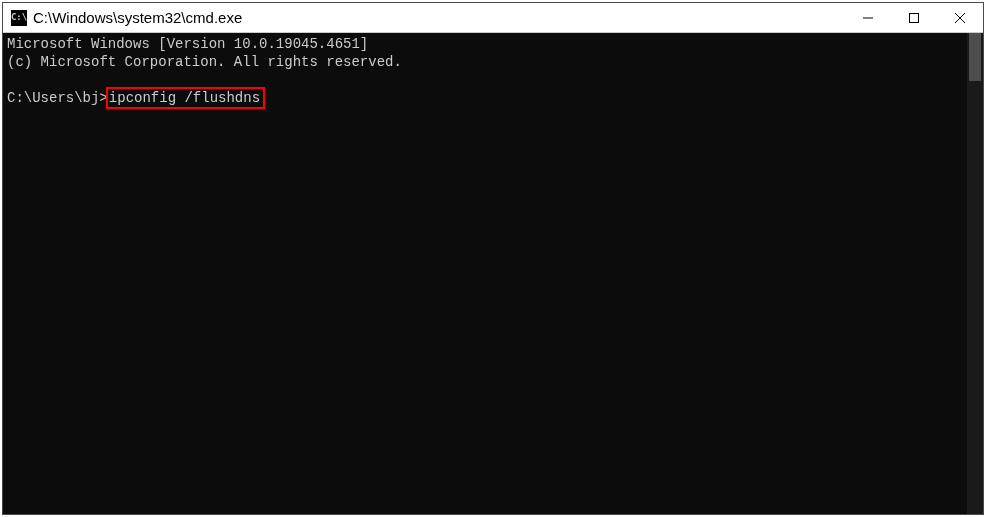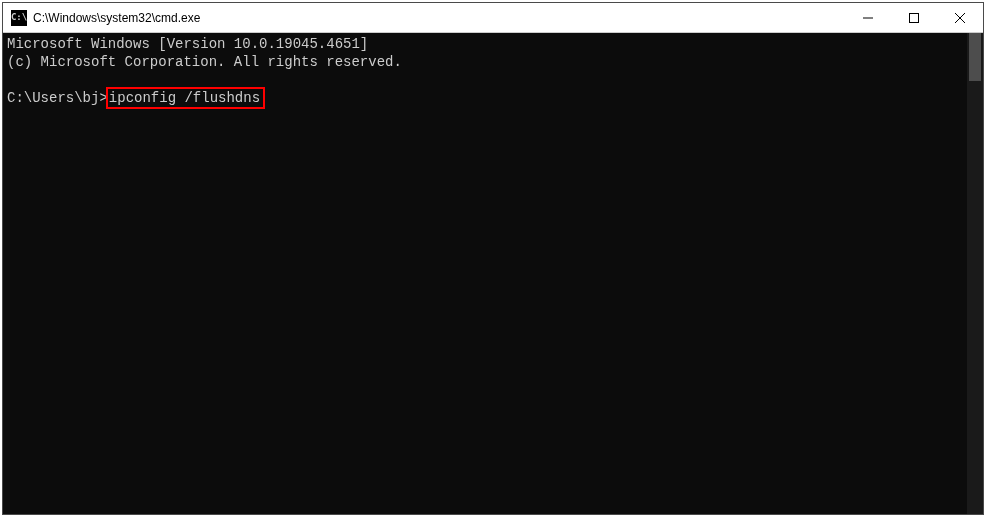--- a/index.html
+++ b/index.html
@@ -36,21 +36,21 @@
       display: flex;
       align-items: center;
       justify-content: center;
       font-family: Consolas, monospace;
       font-size: 9px;
       color: #ccc;
       font-weight: bold;
       line-height: 1;
     }
     .titlebar-title {
-      font-size: 12px;
+      font-size: 15px;
       color: #000;
       flex: 1;
     }
     .window-controls {
       display: flex;
       height: 100%;
     }
     .win-btn {
       width: 46px;
       height: 100%;

